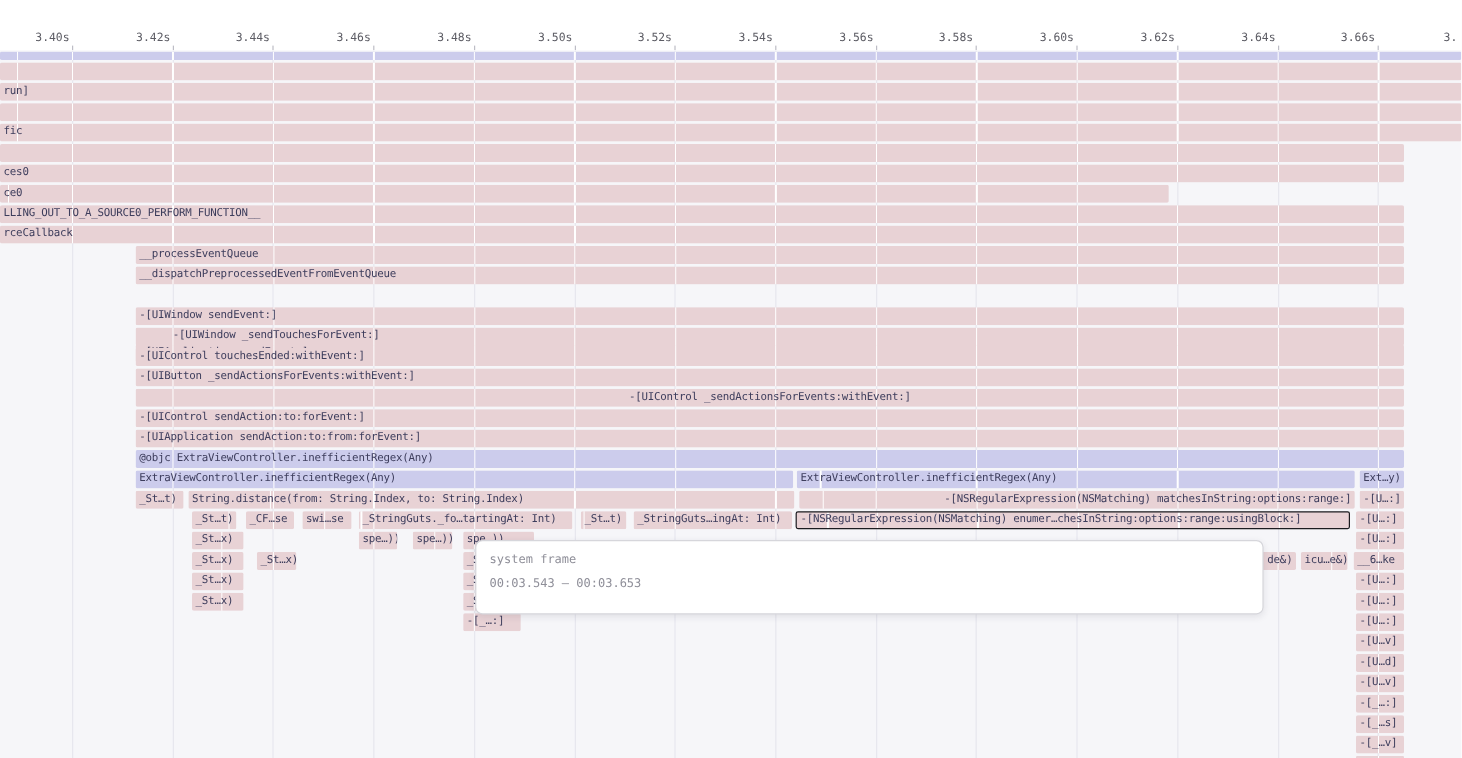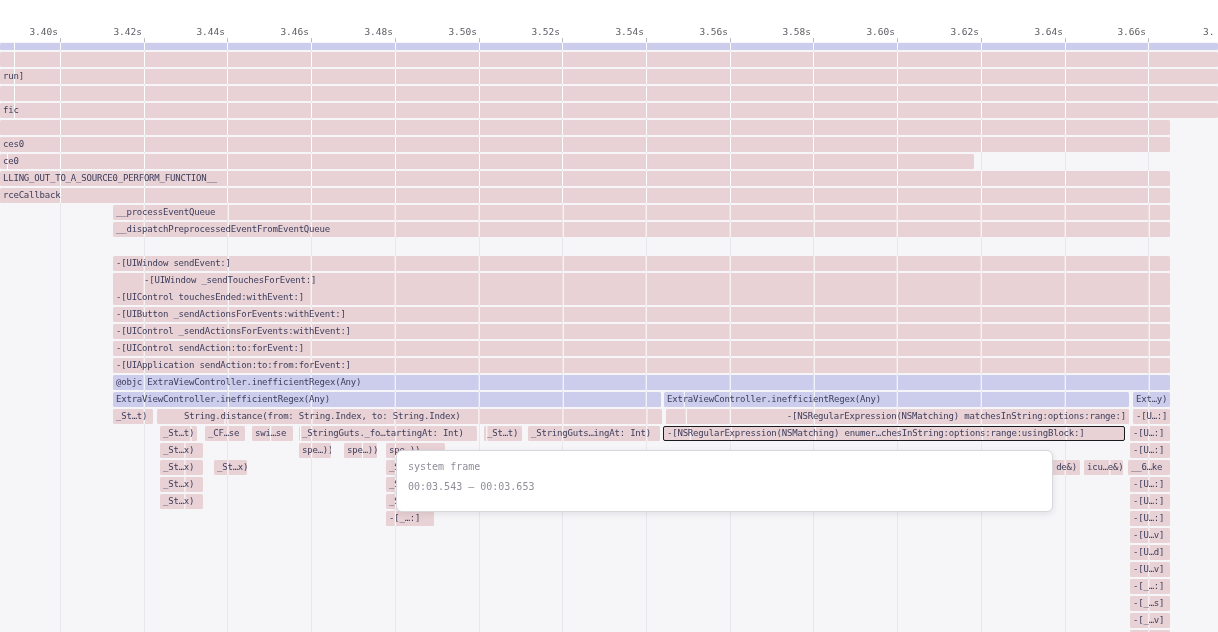--- a/index.html
+++ b/index.html
@@ -115,21 +115,21 @@
         </div>
         <div class="seg" style="left: 113px; top: 231px; width: 1057px; height: 15px; background: repeating-linear-gradient(90deg, rgb(255, 255, 255) 0px, rgb(255, 255, 255) 1px, transparent 1px, transparent 83.72px) 30.72px 0px rgb(232, 210, 213); padding-left: 28px;">
           <span>-[UIWindow _sendTouchesForEvent:]</span>
         </div>
         <div class="seg" style="left: 113px; top: 248px; width: 1057px; height: 15px; background: repeating-linear-gradient(90deg, rgb(255, 255, 255) 0px, rgb(255, 255, 255) 1px, transparent 1px, transparent 83.72px) 30.72px 0px rgb(232, 210, 213);">
           <span>-[UIControl touchesEnded:withEvent:]</span>
         </div>
         <div class="seg" style="left: 113px; top: 265px; width: 1057px; height: 15px; background: repeating-linear-gradient(90deg, rgb(255, 255, 255) 0px, rgb(255, 255, 255) 1px, transparent 1px, transparent 83.72px) 30.72px 0px rgb(232, 210, 213);">
           <span>-[UIButton _sendActionsForEvents:withEvent:]</span>
         </div>
-        <div class="seg" style="left: 113px; top: 282px; width: 1057px; height: 15px; background: repeating-linear-gradient(90deg, rgb(255, 255, 255) 0px, rgb(255, 255, 255) 1px, transparent 1px, transparent 83.72px) 30.72px 0px rgb(232, 210, 213);">
+        <div class="seg" style="left: 113px; top: 282px; width: 1057px; height: 15px; background: repeating-linear-gradient(90deg, rgb(255, 255, 255) 0px, rgb(255, 255, 255) 1px, transparent 1px, transparent 83.72px) 30.72px 0px rgb(232, 210, 213); text-align: center;">
           <span>-[UIControl _sendActionsForEvents:withEvent:]</span>
         </div>
         <div class="seg" style="left: 113px; top: 299px; width: 1057px; height: 15px; background: repeating-linear-gradient(90deg, rgb(255, 255, 255) 0px, rgb(255, 255, 255) 1px, transparent 1px, transparent 83.72px) 30.72px 0px rgb(232, 210, 213);">
           <span>-[UIControl sendAction:to:forEvent:]</span>
         </div>
         <div class="seg" style="left: 113px; top: 316px; width: 1057px; height: 15px; background: repeating-linear-gradient(90deg, rgb(255, 255, 255) 0px, rgb(255, 255, 255) 1px, transparent 1px, transparent 83.72px) 30.72px 0px rgb(232, 210, 213);">
           <span>-[UIApplication sendAction:to:from:forEvent:]</span>
         </div>
         <div class="seg" style="left: 113px; top: 333px; width: 1057px; height: 15px; background: repeating-linear-gradient(90deg, rgb(255, 255, 255) 0px, rgb(255, 255, 255) 1px, transparent 1px, transparent 83.72px) 30.72px 0px rgb(204, 204, 236);">
           <span>@objc ExtraViewController.inefficientRegex(Any)</span>
@@ -139,21 +139,21 @@
         </div>
         <div class="seg" style="left: 664px; top: 350px; width: 465px; height: 15px; background: repeating-linear-gradient(90deg, rgb(255, 255, 255) 0px, rgb(255, 255, 255) 1px, transparent 1px, transparent 83.72px) 65.76px 0px rgb(204, 204, 236);">
           <span>ExtraViewController.inefficientRegex(Any)</span>
         </div>
         <div class="seg" style="left: 1133px; top: 350px; width: 37px; height: 15px; background: repeating-linear-gradient(90deg, rgb(255, 255, 255) 0px, rgb(255, 255, 255) 1px, transparent 1px, transparent 83.72px) 15.36px 0px rgb(204, 204, 236);">
           <span>Ext…y)</span>
         </div>
         <div class="seg" style="left: 113px; top: 367px; width: 40px; height: 15px; background: repeating-linear-gradient(90deg, rgb(255, 255, 255) 0px, rgb(255, 255, 255) 1px, transparent 1px, transparent 83.72px) 30.72px 0px rgb(232, 210, 213);">
           <span>_St…t)</span>
         </div>
-        <div class="seg" style="left: 157px; top: 367px; width: 505px; height: 15px; background: repeating-linear-gradient(90deg, rgb(255, 255, 255) 0px, rgb(255, 255, 255) 1px, transparent 1px, transparent 83.72px) 70.44px 0px rgb(232, 210, 213); padding-left: 24px;">
+        <div class="seg" style="left: 157px; top: 367px; width: 505px; height: 15px; background: repeating-linear-gradient(90deg, rgb(255, 255, 255) 0px, rgb(255, 255, 255) 1px, transparent 1px, transparent 83.72px) 70.44px 0px rgb(232, 210, 213);">
           <span>String.distance(from: String.Index, to: String.Index)</span>
         </div>
         <div class="seg" style="left: 666px; top: 367px; width: 463px; height: 15px; background: repeating-linear-gradient(90deg, rgb(255, 255, 255) 0px, rgb(255, 255, 255) 1px, transparent 1px, transparent 83.72px) 63.76px 0px rgb(232, 210, 213); text-align: right;">
           <span>-[NSRegularExpression(NSMatching) matchesInString:options:range:]</span>
         </div>
         <div class="seg" style="left: 1133px; top: 367px; width: 37px; height: 15px; background: repeating-linear-gradient(90deg, rgb(255, 255, 255) 0px, rgb(255, 255, 255) 1px, transparent 1px, transparent 83.72px) 15.36px 0px rgb(232, 210, 213);">
           <span>-[U…:]</span>
         </div>
         <div class="seg" style="left: 160px; top: 384px; width: 37px; height: 15px; background: repeating-linear-gradient(90deg, rgb(255, 255, 255) 0px, rgb(255, 255, 255) 1px, transparent 1px, transparent 83.72px) 67.44px 0px rgb(232, 210, 213);">
           <span>_St…t)</span>

